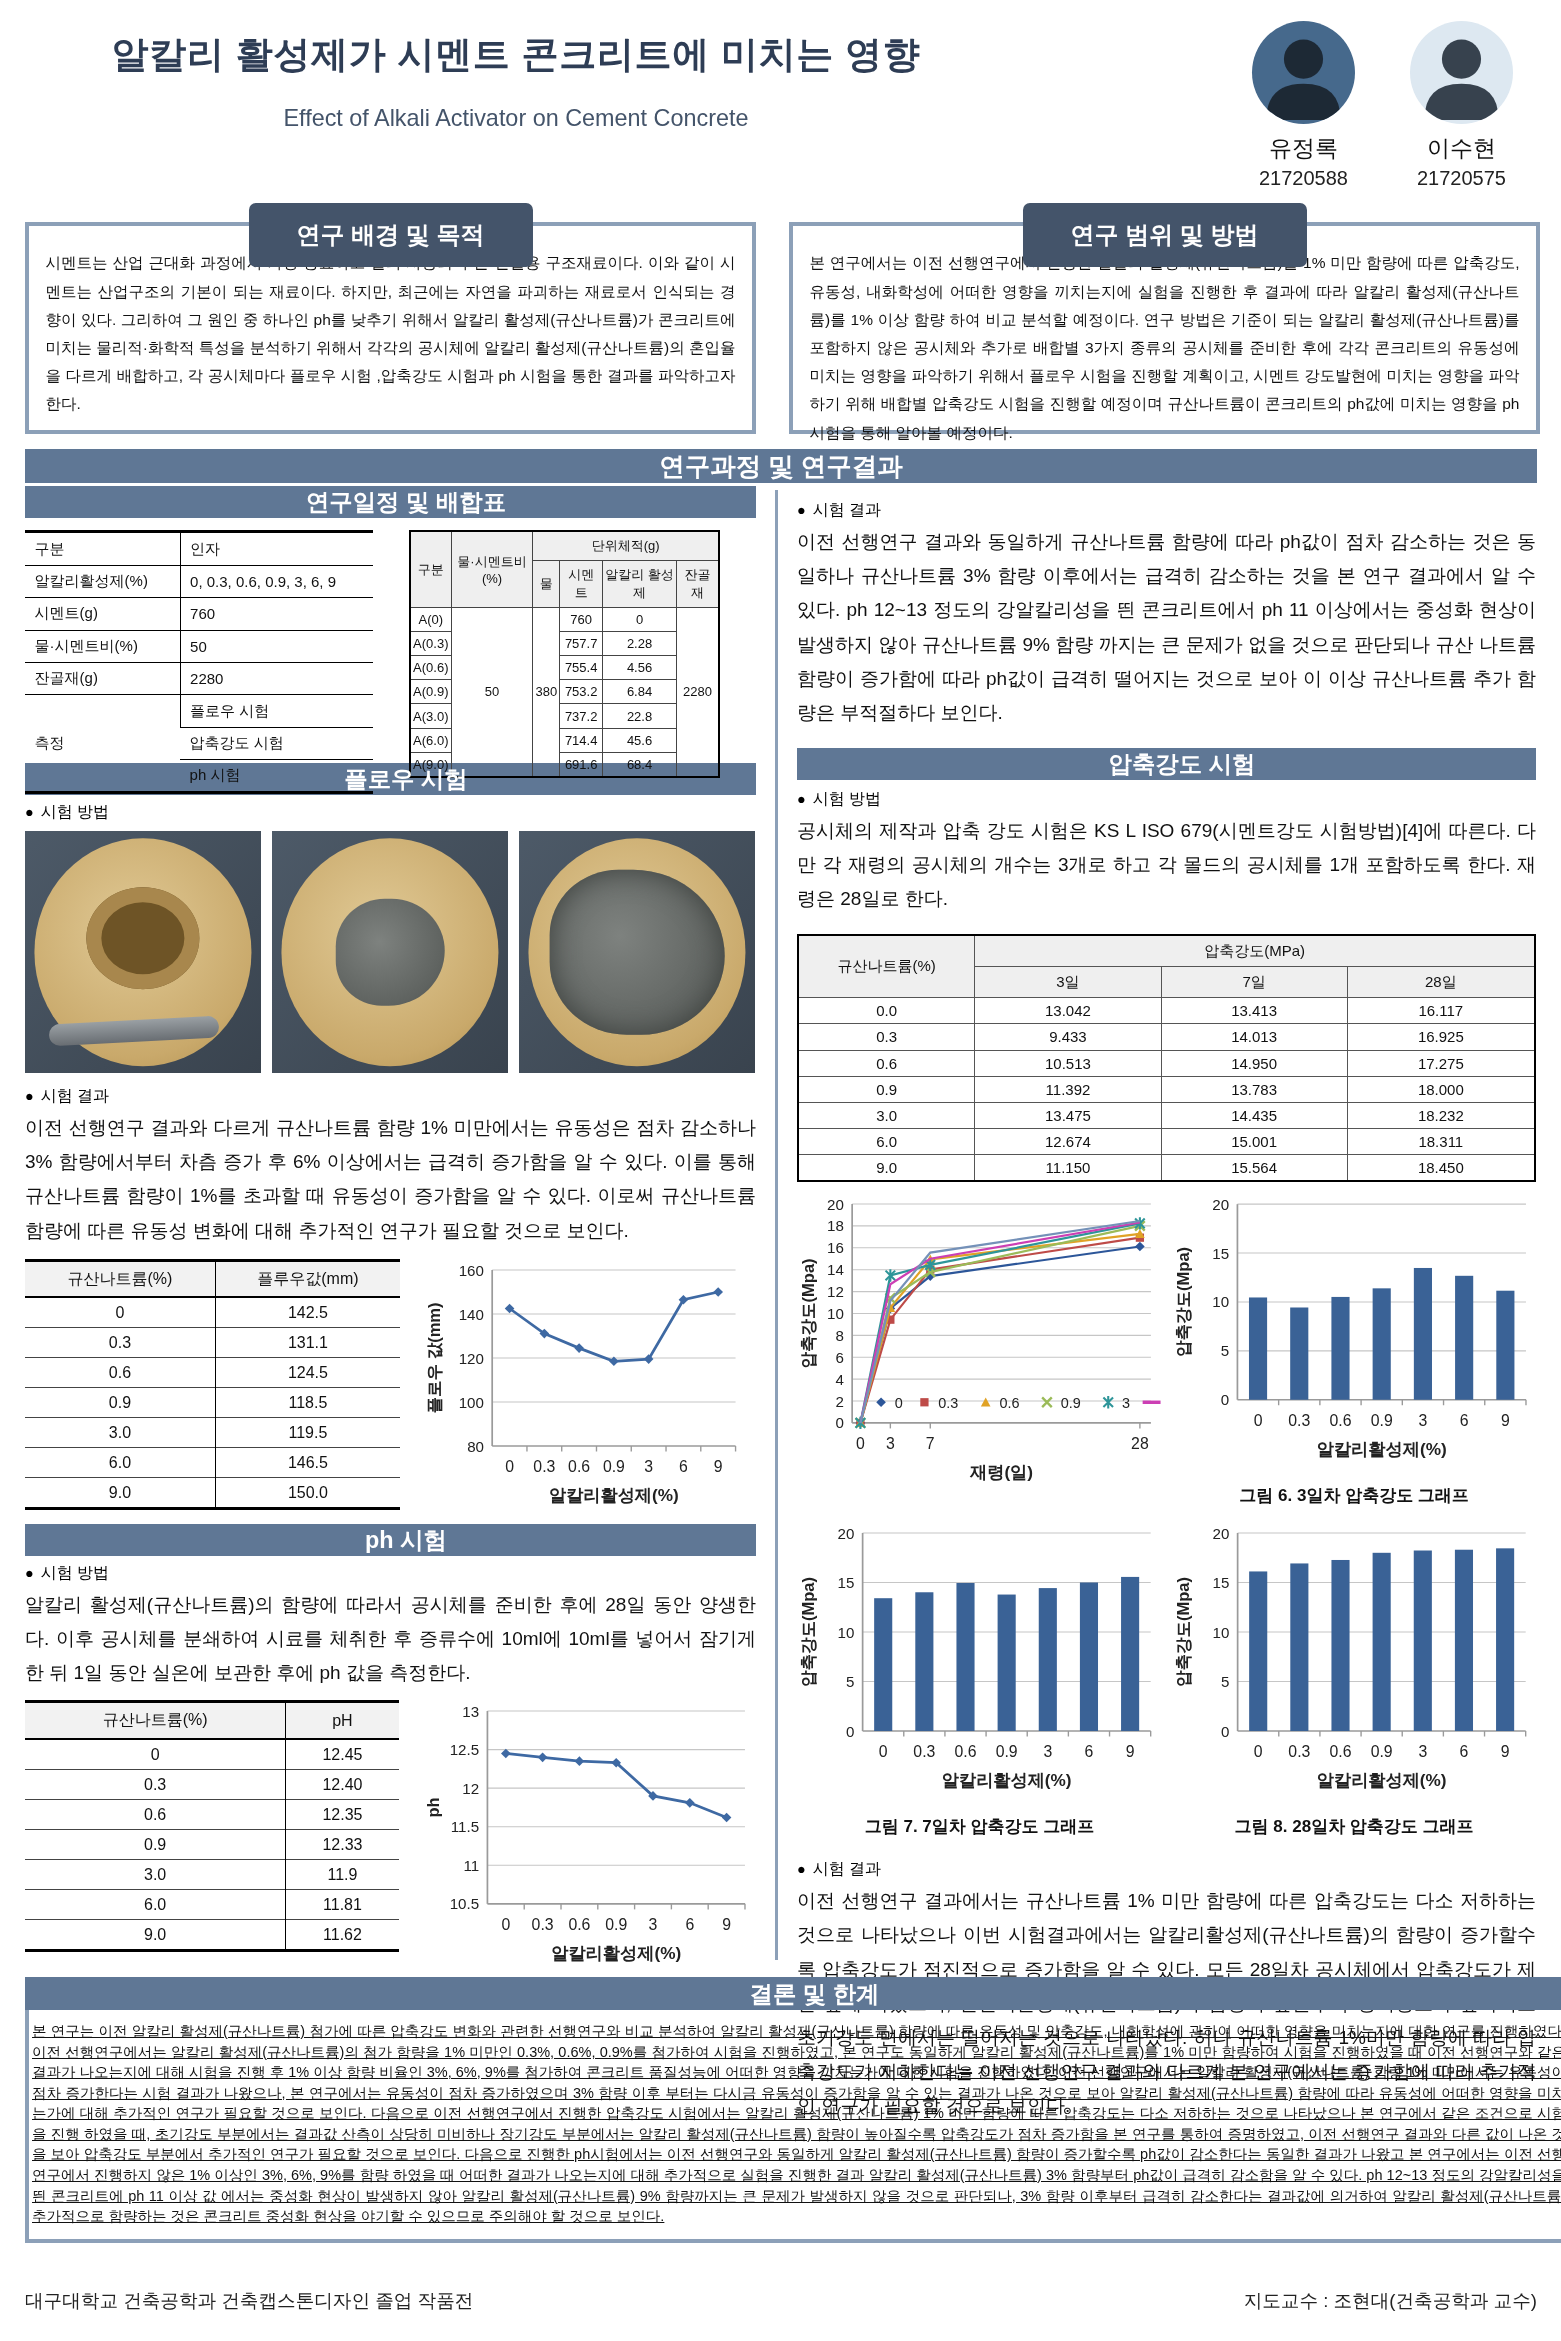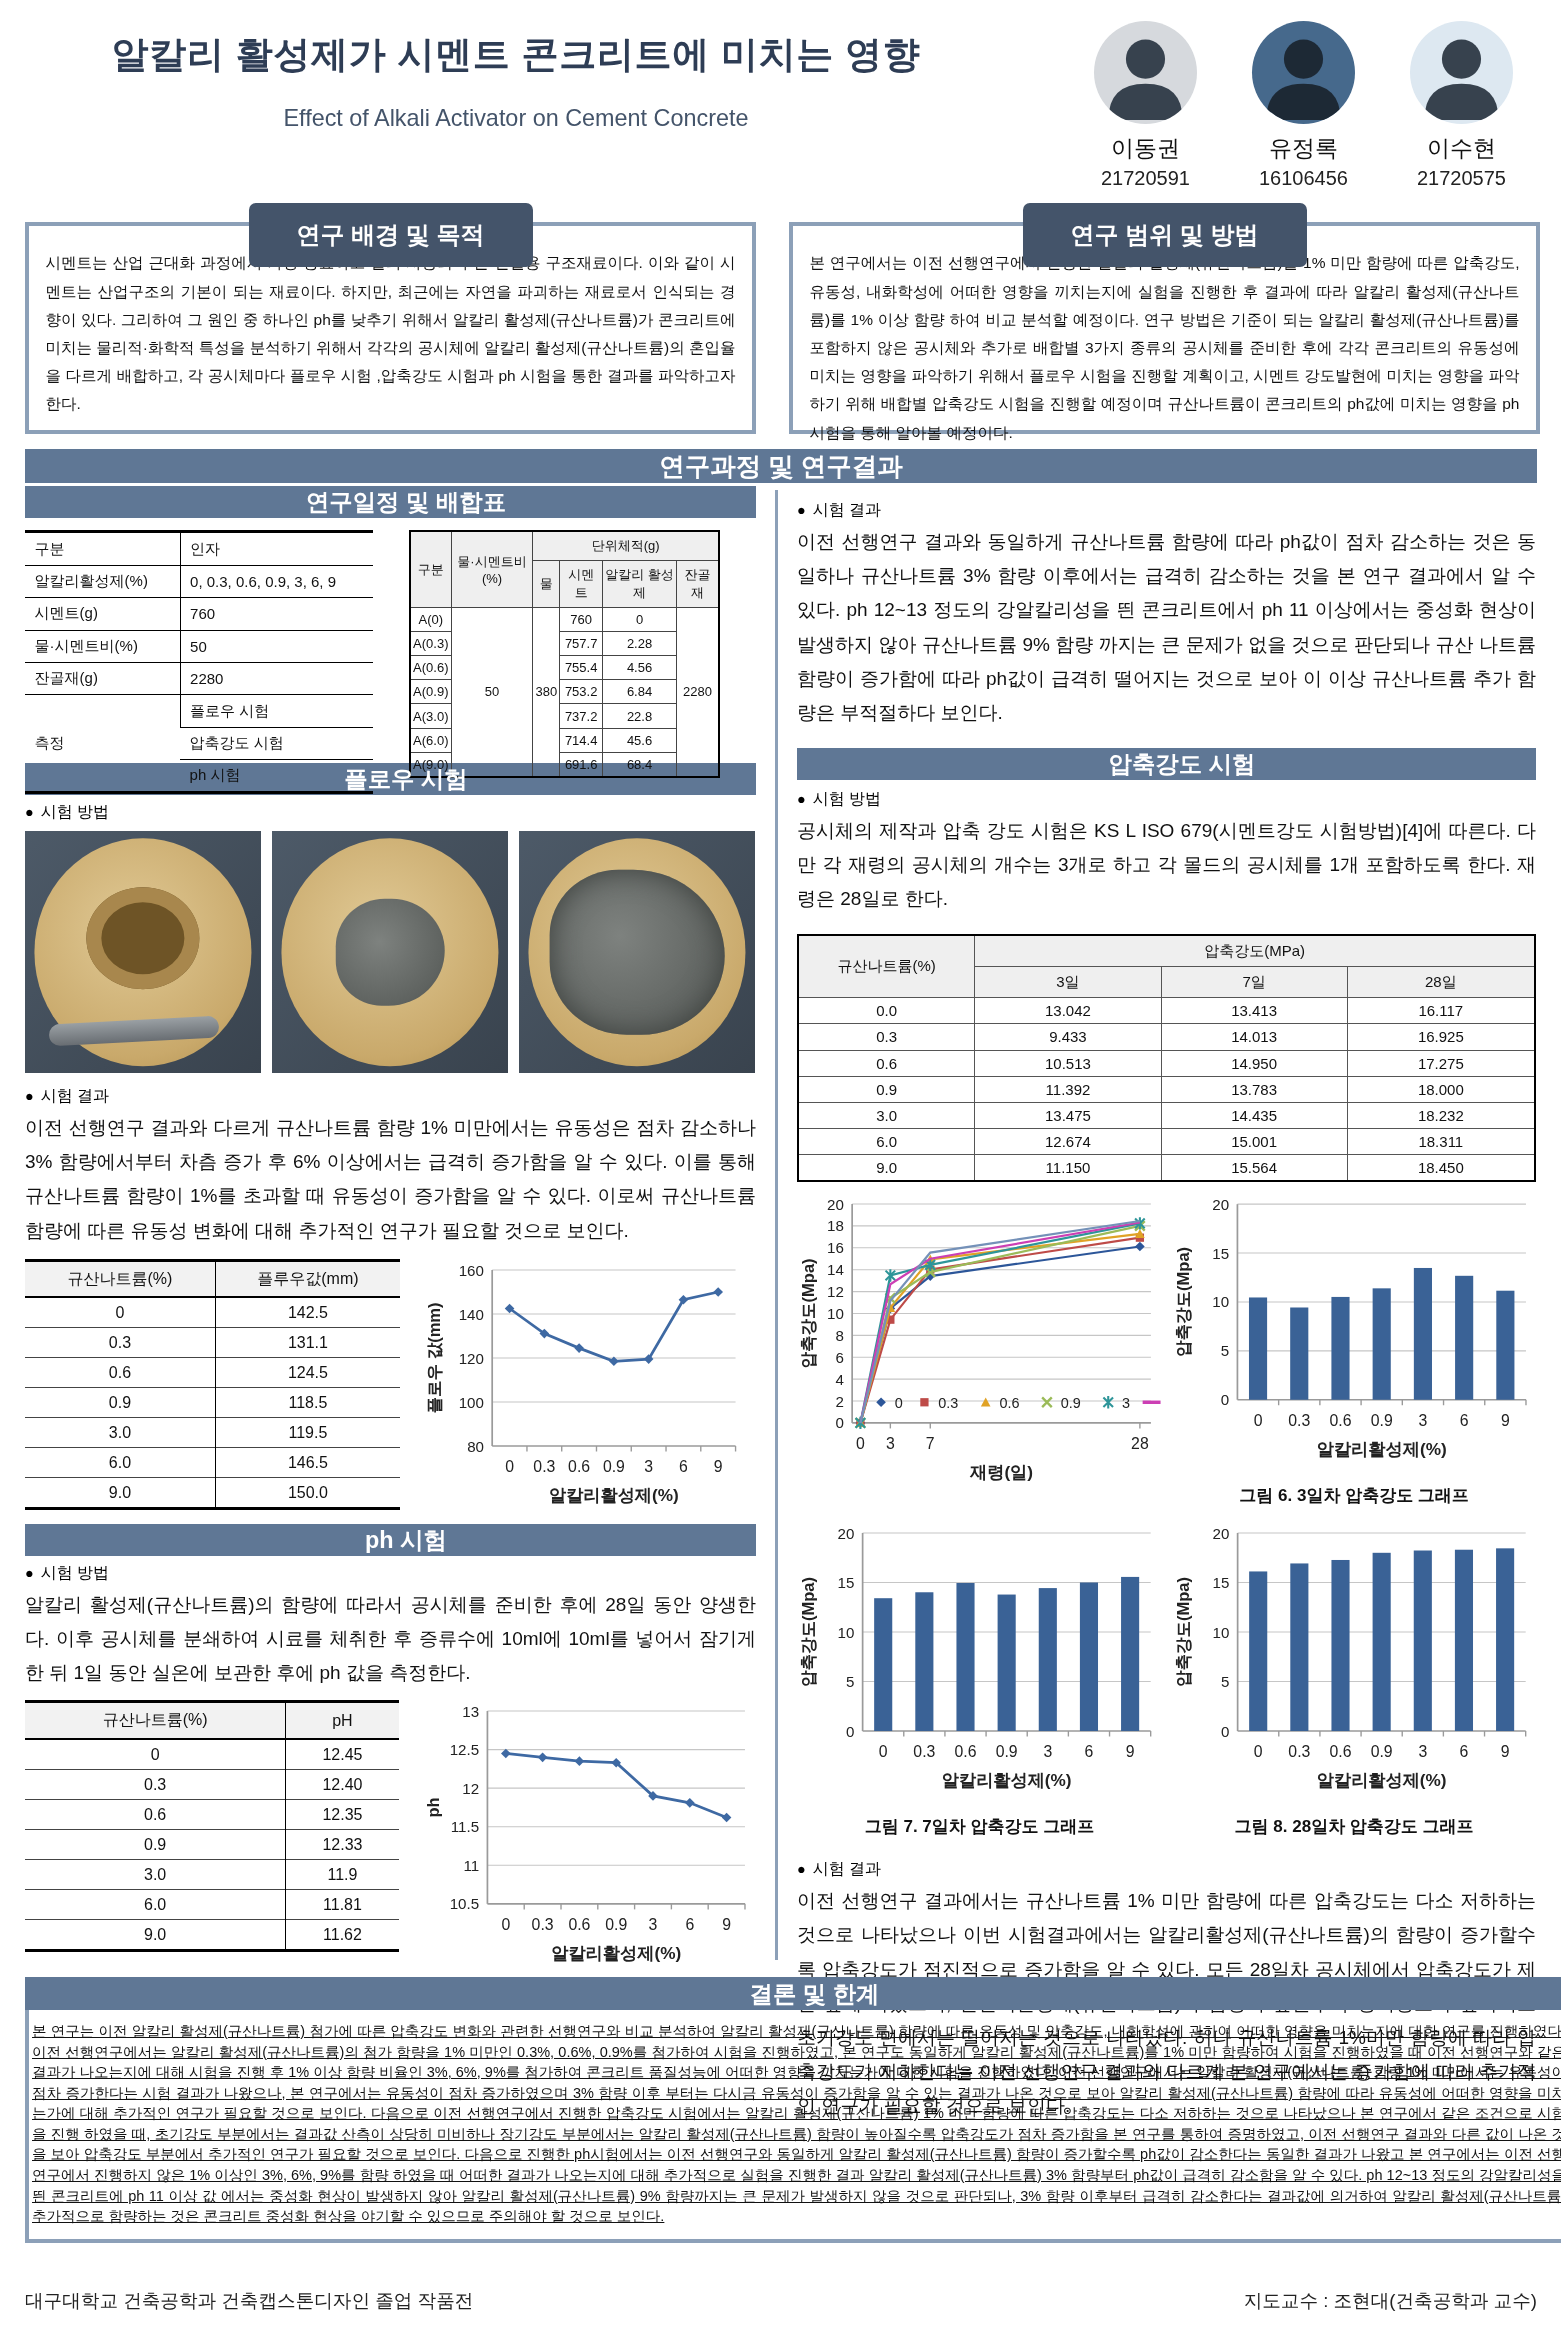--- a/index.html
+++ b/index.html
@@ -81,38 +81,28 @@
 
 <div class="page">
 
   <div class="title-block">
     <h1 class="poster-title">알칼리 활성제가 시멘트 콘크리트에 미치는 영향</h1>
     <div class="poster-subtitle">Effect of Alkali Activator on Cement Concrete</div>
   </div>
 
   <div class="authors">
     <div class="author">
-      <div class="avatar" style="background: rgb(214, 217, 221);">
-        <svg viewBox="0 0 100 100">
-            <circle class="sil" cx="50" cy="37" r="19" fill="#37424e"></circle>
-            <path class="sil" d="M14 96 Q14 61 50 61 Q86 61 86 96 Z" fill="#37424e"></path>
-          </svg>
-      </div>
-      <div class="author-name">이동권</div>
-      <div class="author-id">21720591</div>
-    </div>
-    <div class="author">
       <div class="avatar" style="background: rgb(70, 105, 140);">
         <svg viewBox="0 0 100 100">
             <circle class="sil" cx="50" cy="37" r="19" fill="#1d2935"></circle>
             <path class="sil" d="M14 96 Q14 61 50 61 Q86 61 86 96 Z" fill="#1d2935"></path>
           </svg>
       </div>
       <div class="author-name">유정록</div>
-      <div class="author-id">16106456</div>
+      <div class="author-id">21720588</div>
     </div>
     <div class="author">
       <div class="avatar" style="background: rgb(221, 232, 241);">
         <svg viewBox="0 0 100 100">
             <circle class="sil" cx="50" cy="37" r="19" fill="#37424e"></circle>
             <path class="sil" d="M14 96 Q14 61 50 61 Q86 61 86 96 Z" fill="#37424e"></path>
           </svg>
       </div>
       <div class="author-name">이수현</div>
       <div class="author-id">21720575</div>

